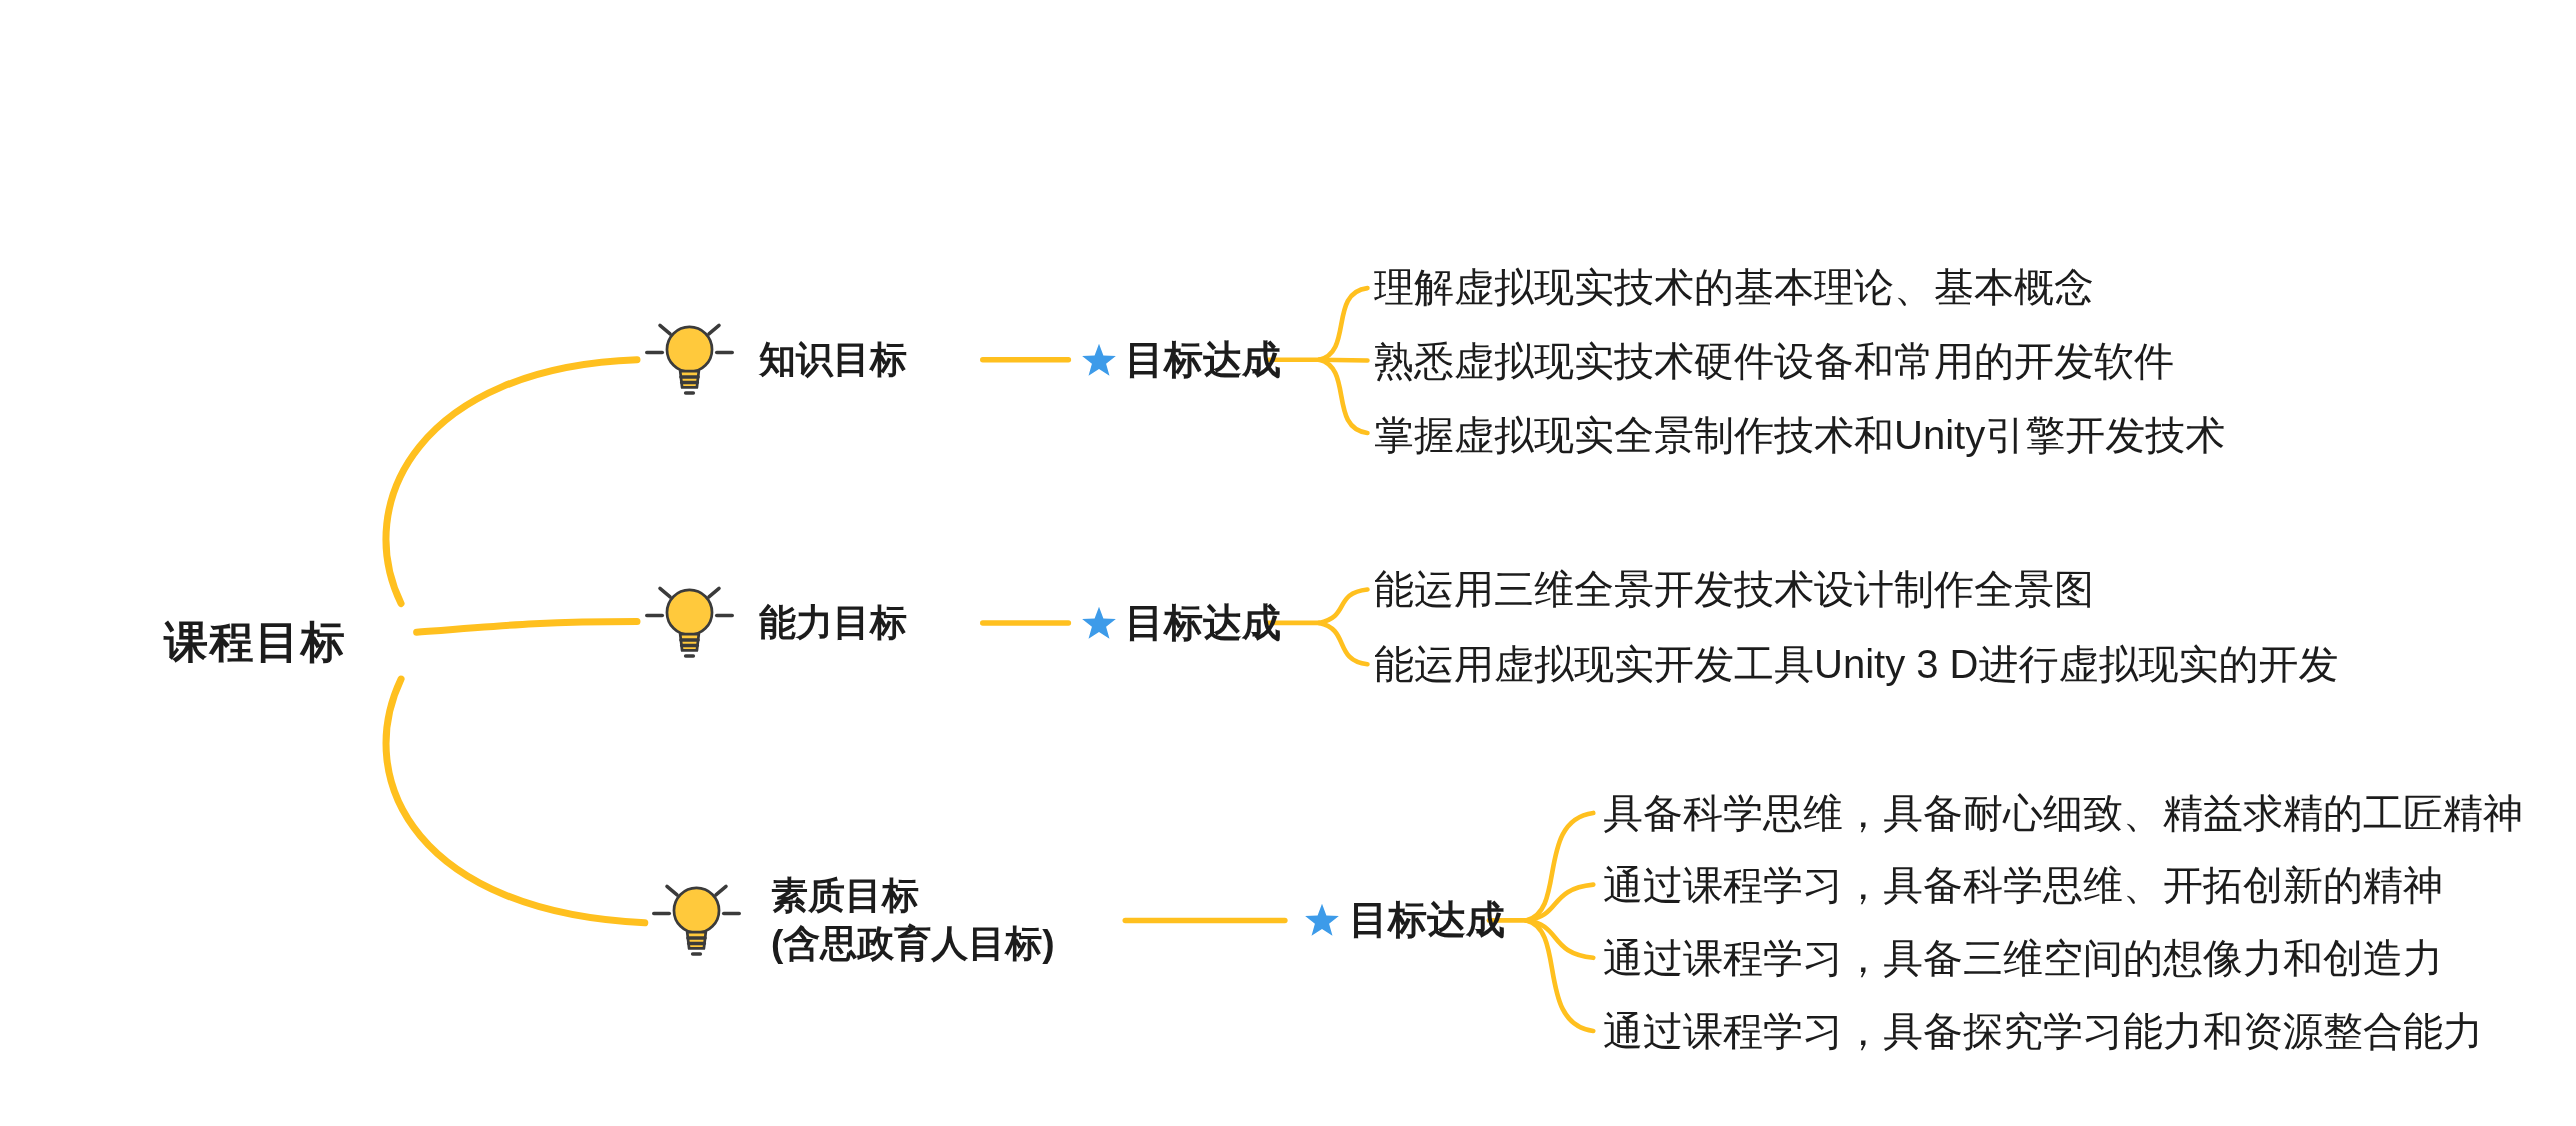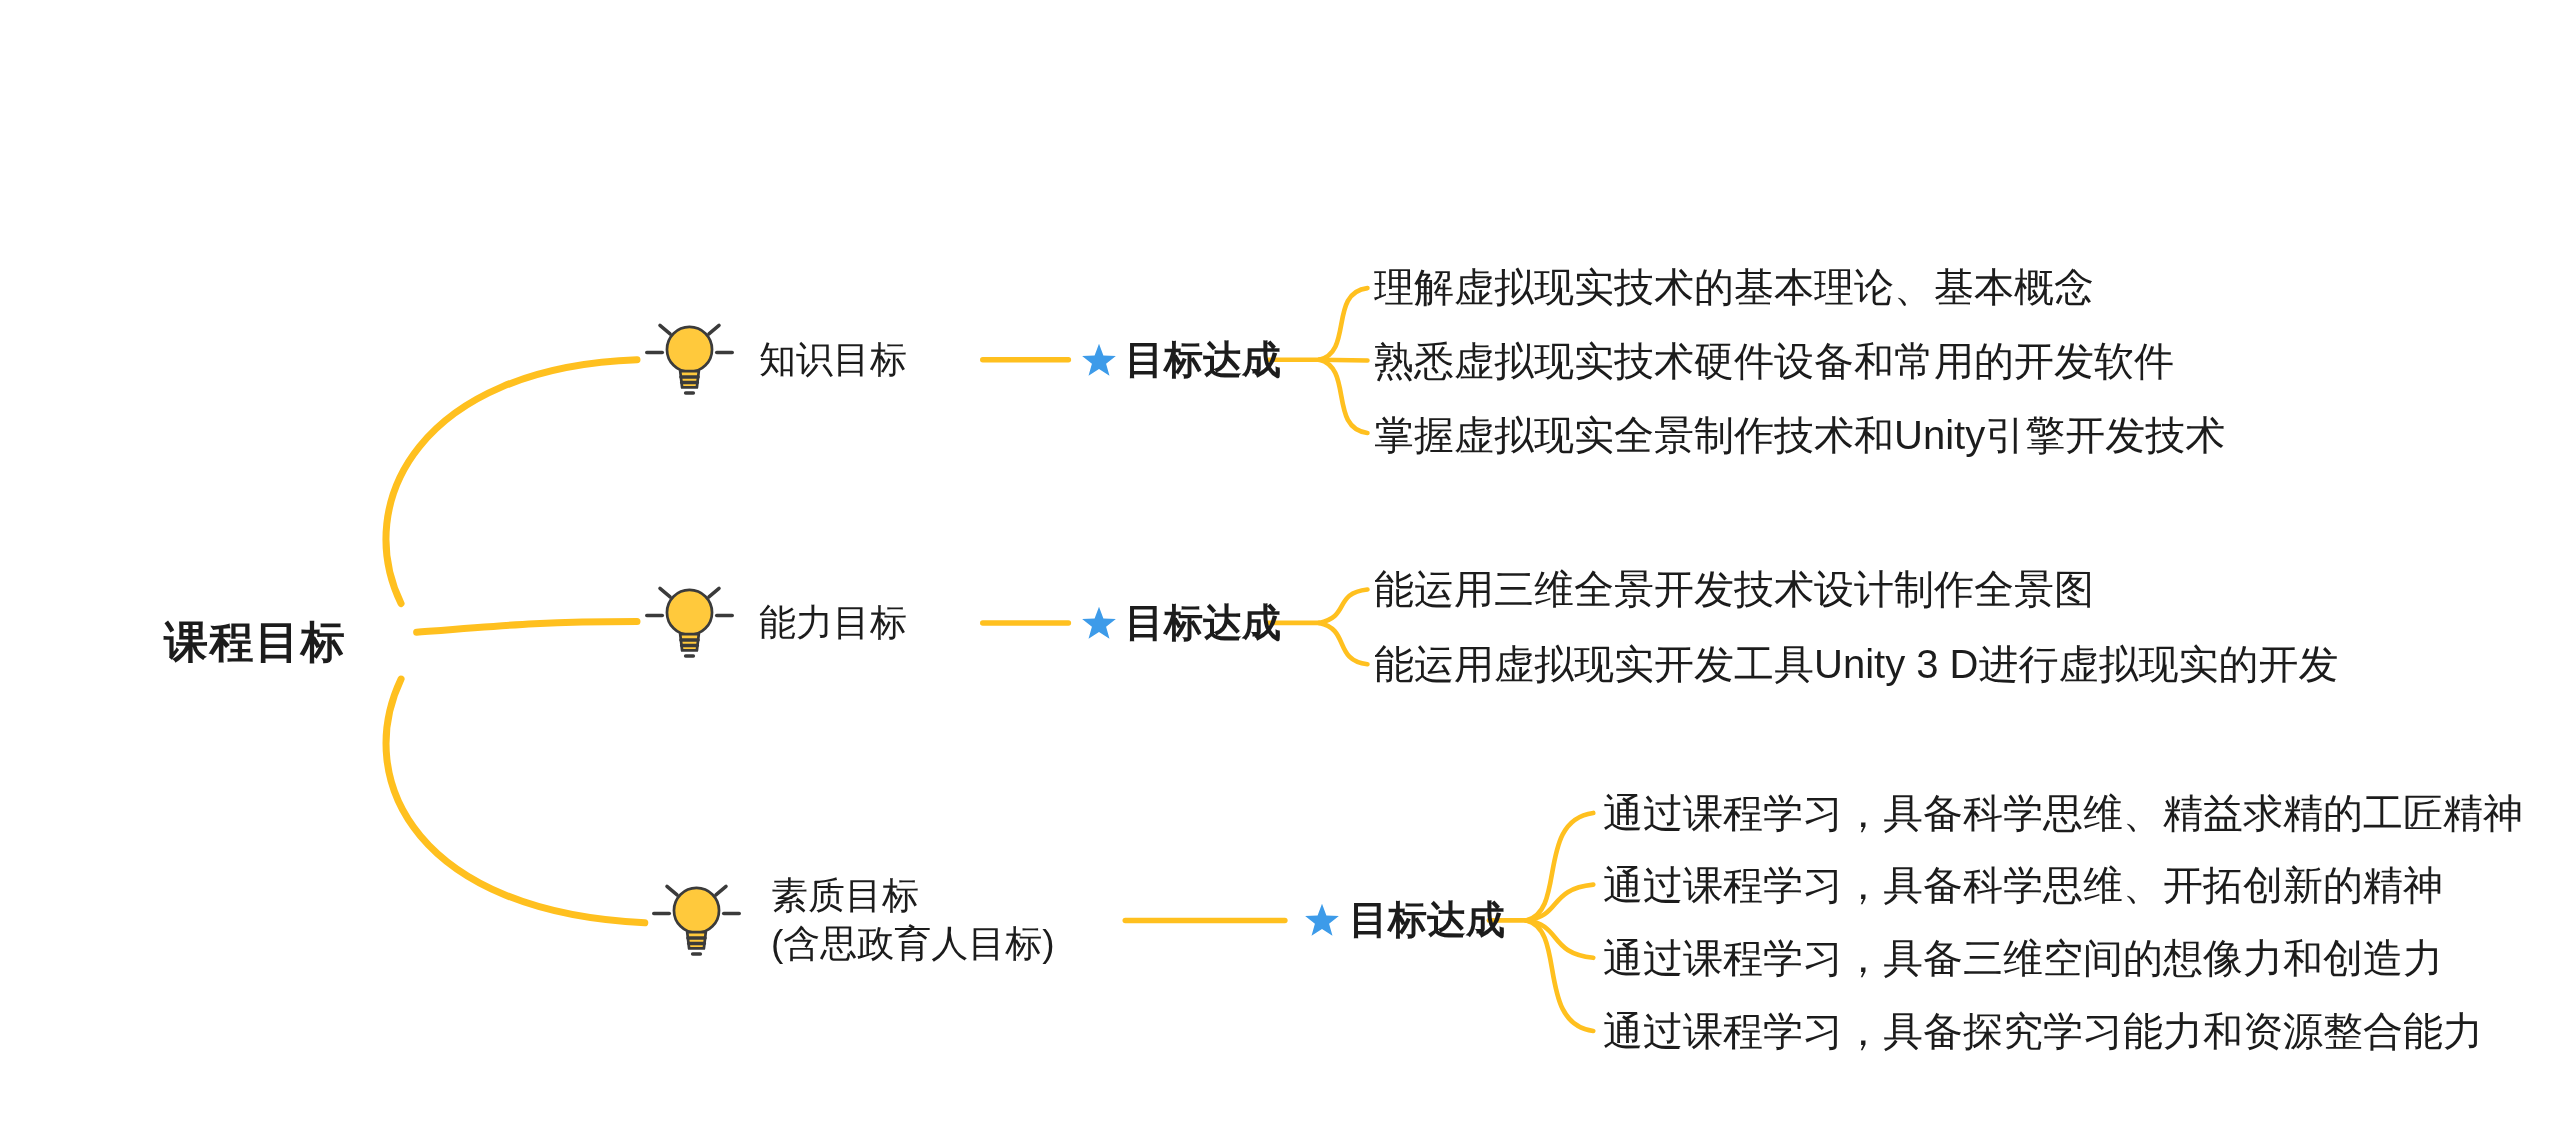--- a/index.html
+++ b/index.html
@@ -27,21 +27,21 @@
   .conn-fan  { stroke-width: 6; }
 
   .node {
     position: absolute;
     white-space: nowrap;
     transform: translateY(-50%);
     color: var(--text, #1C1C1C);
     line-height: 1.2;
   }
   .root   { font-size: 44px; font-weight: 700; letter-spacing: 1.6px; }
-  .branch { font-size: 37px; font-weight: 400; }
+  .branch { font-size: 37px; font-weight: 700; }
   .branch-multiline { line-height: 1.3; }
   .status { font-size: 39px; font-weight: 600; }
   .leaf   { font-size: 40px; font-weight: 400; }
 
   svg.bulb { position: absolute; width: 101px; height: 101px; }
   svg.star { position: absolute; width: 36px;  height: 34px;  }
 
   .bulb-stroke {
     stroke: var(--icon-stroke, #3B3B3B);
     stroke-width: 4.5;
@@ -139,19 +139,19 @@
       <use href="#sym-bulb" xlink:href="#sym-bulb"></use>
     </svg>
   <div class="node branch branch-multiline" style="left:771px; top:920px">
     <div>素质目标</div>
     <div>(含思政育人目标)</div>
   </div>
   <svg class="star" style="left:1304px; top:903px" viewBox="0 0 50 48">
       <use href="#sym-star" xlink:href="#sym-star"></use>
     </svg>
   <div class="node status" style="left:1349px; top:920px">目标达成</div>
-  <div class="node leaf" style="left:1603px; top:813px">通过课程学习，具备科学思维、精益求精的工匠精神</div>
+  <div class="node leaf" style="left:1603px; top:813px">具备科学思维，具备耐心细致、精益求精的工匠精神</div>
   <div class="node leaf" style="left:1603px; top:885px">通过课程学习，具备科学思维、开拓创新的精神</div>
   <div class="node leaf" style="left:1603px; top:958px">通过课程学习，具备三维空间的想像力和创造力</div>
   <div class="node leaf" style="left:1603px; top:1031px">通过课程学习，具备探究学习能力和资源整合能力</div>
 
 </div>
 
 
 </body></html>

